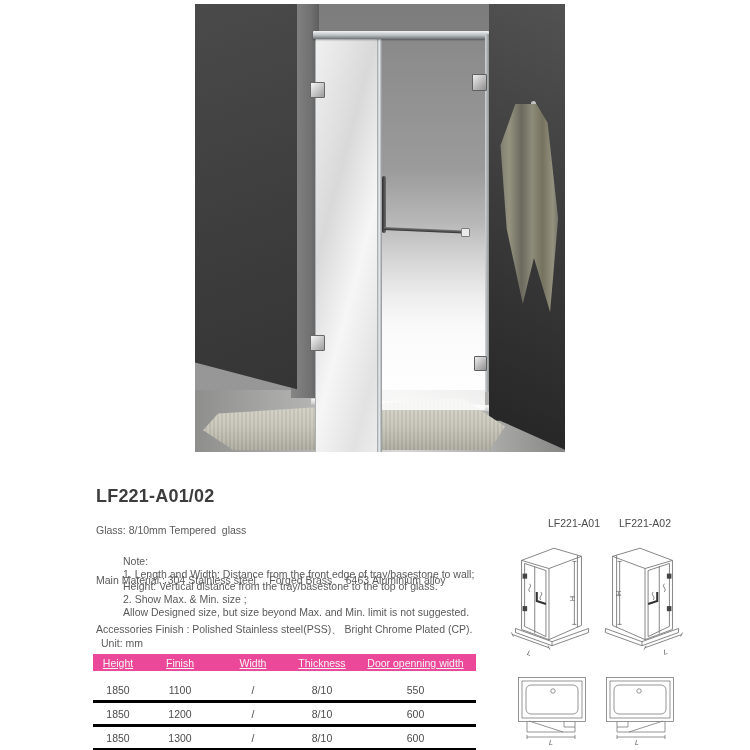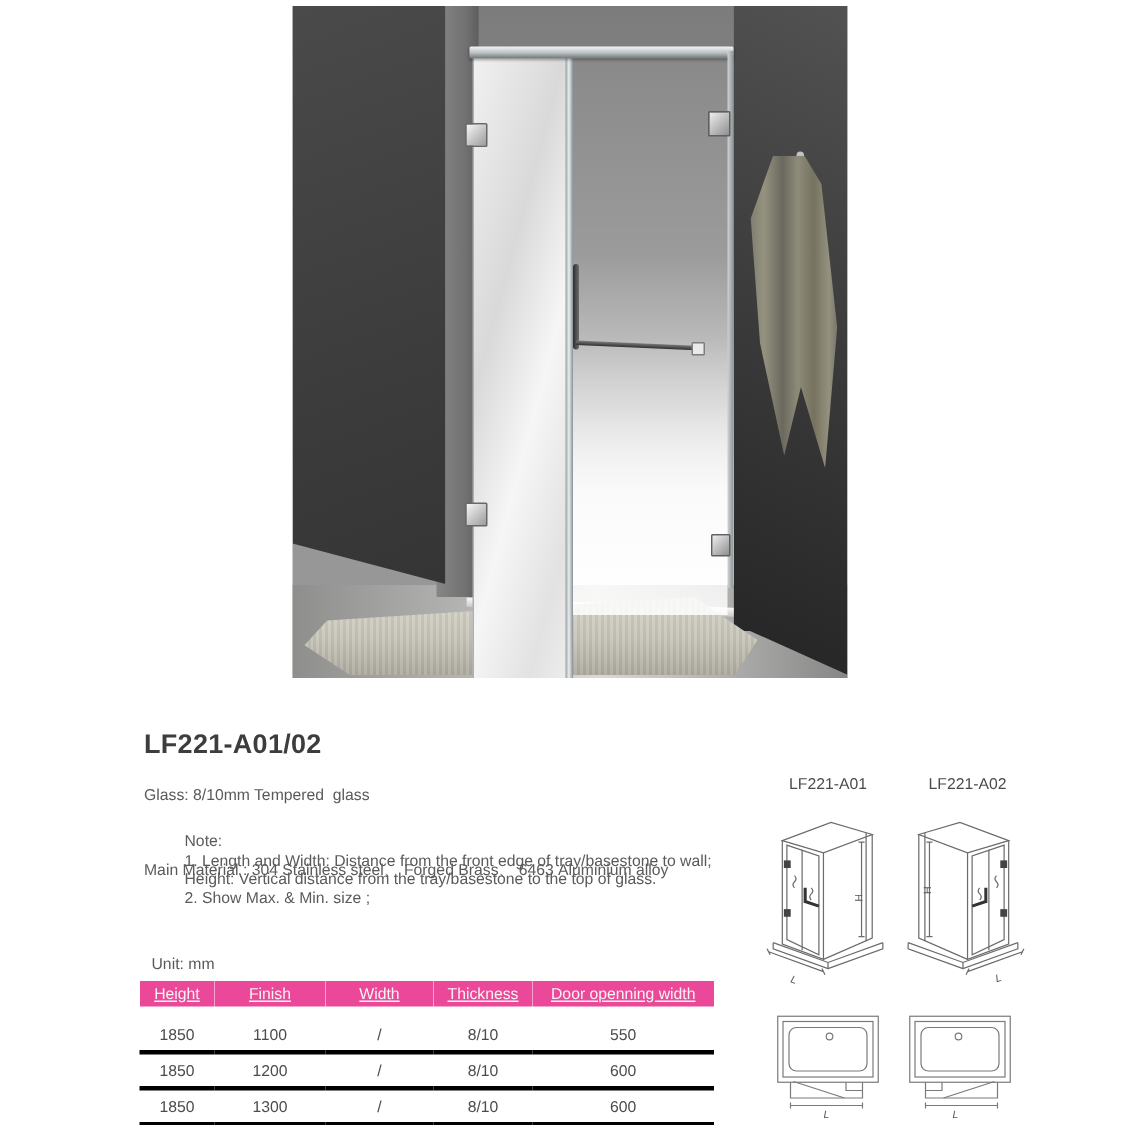--- a/index.html
+++ b/index.html
@@ -67,21 +67,21 @@
   
   .spec-table{left:93px;top:654px;width:383px;border-collapse:collapse;
               font-size:10.5px;color:#4c4c4c;table-layout:fixed;}
   .spec-table th{background:#ec4899;color:#f4f4f4;font-weight:normal;height:17px;
                  padding:0;text-align:center;overflow:hidden;white-space:nowrap;text-decoration:underline;}
   .spec-table td{height:21px;text-align:center;border-bottom:3px solid #000000;padding:0;}
   .spec-table tbody tr:first-child td{padding-top:8px;}
 
   
   .diag-label{top:517px;width:62px;font-size:10.5px;color:#4b4b4b;text-align:center;}
-  .diag-label.a01{left:521px;} .diag-label.a02{left:614px;}
+  .diag-label.a01{left:543px;} .diag-label.a02{left:614px;}
   svg text{font-family:"Liberation Sans",sans-serif;fill:#555;}
   .iso.a01{left:507px;top:535px;} .iso.a02{left:599px;top:535px;}
   .plan.a01{left:517px;top:676px;} .plan.a02{left:601px;top:676px;}
 </style>
 </head>
 <body>
 
 <div class="abs photo">
   <div class="abs alcove"></div>
   <div class="abs floor"></div>
@@ -104,27 +104,29 @@
   <div class="abs handle-v"></div>
   <div class="abs handle-h"></div>
   <div class="abs bar-cap"></div>
 </div>
 
 <div class="abs title">LF221-A01/02</div>
 
 <div class="abs specs">
   <div>Glass: 8/10mm Tempered  glass</div>
   <div>Main Material : 304 Stainless steel、 Forged Brass、 6463 Aluminium alloy</div>
+  <div>Accessories Finish : Polished Stainless steel(PSS)、 Bright Chrome Plated (CP).</div>
 </div>
 
 <div class="abs notes">
   <div>Note:</div>
   <div>1. Length and Width: Distance from the front edge of tray/basestone to wall;</div>
   <div>Height: Vertical distance from the tray/basestone to the top of glass.</div>
   <div>2. Show Max. &amp; Min. size ;</div>
+  <div>Allow Designed size, but size beyond Max. and Min. limit is not suggested.</div>
 </div>
 
 <div class="abs unit">Unit:  mm</div>
 
 <table class="abs spec-table">
   <colgroup>
     <col style="width:50px">
       <col style="width:74px">
       <col style="width:72px">
     <col style="width:66px">

